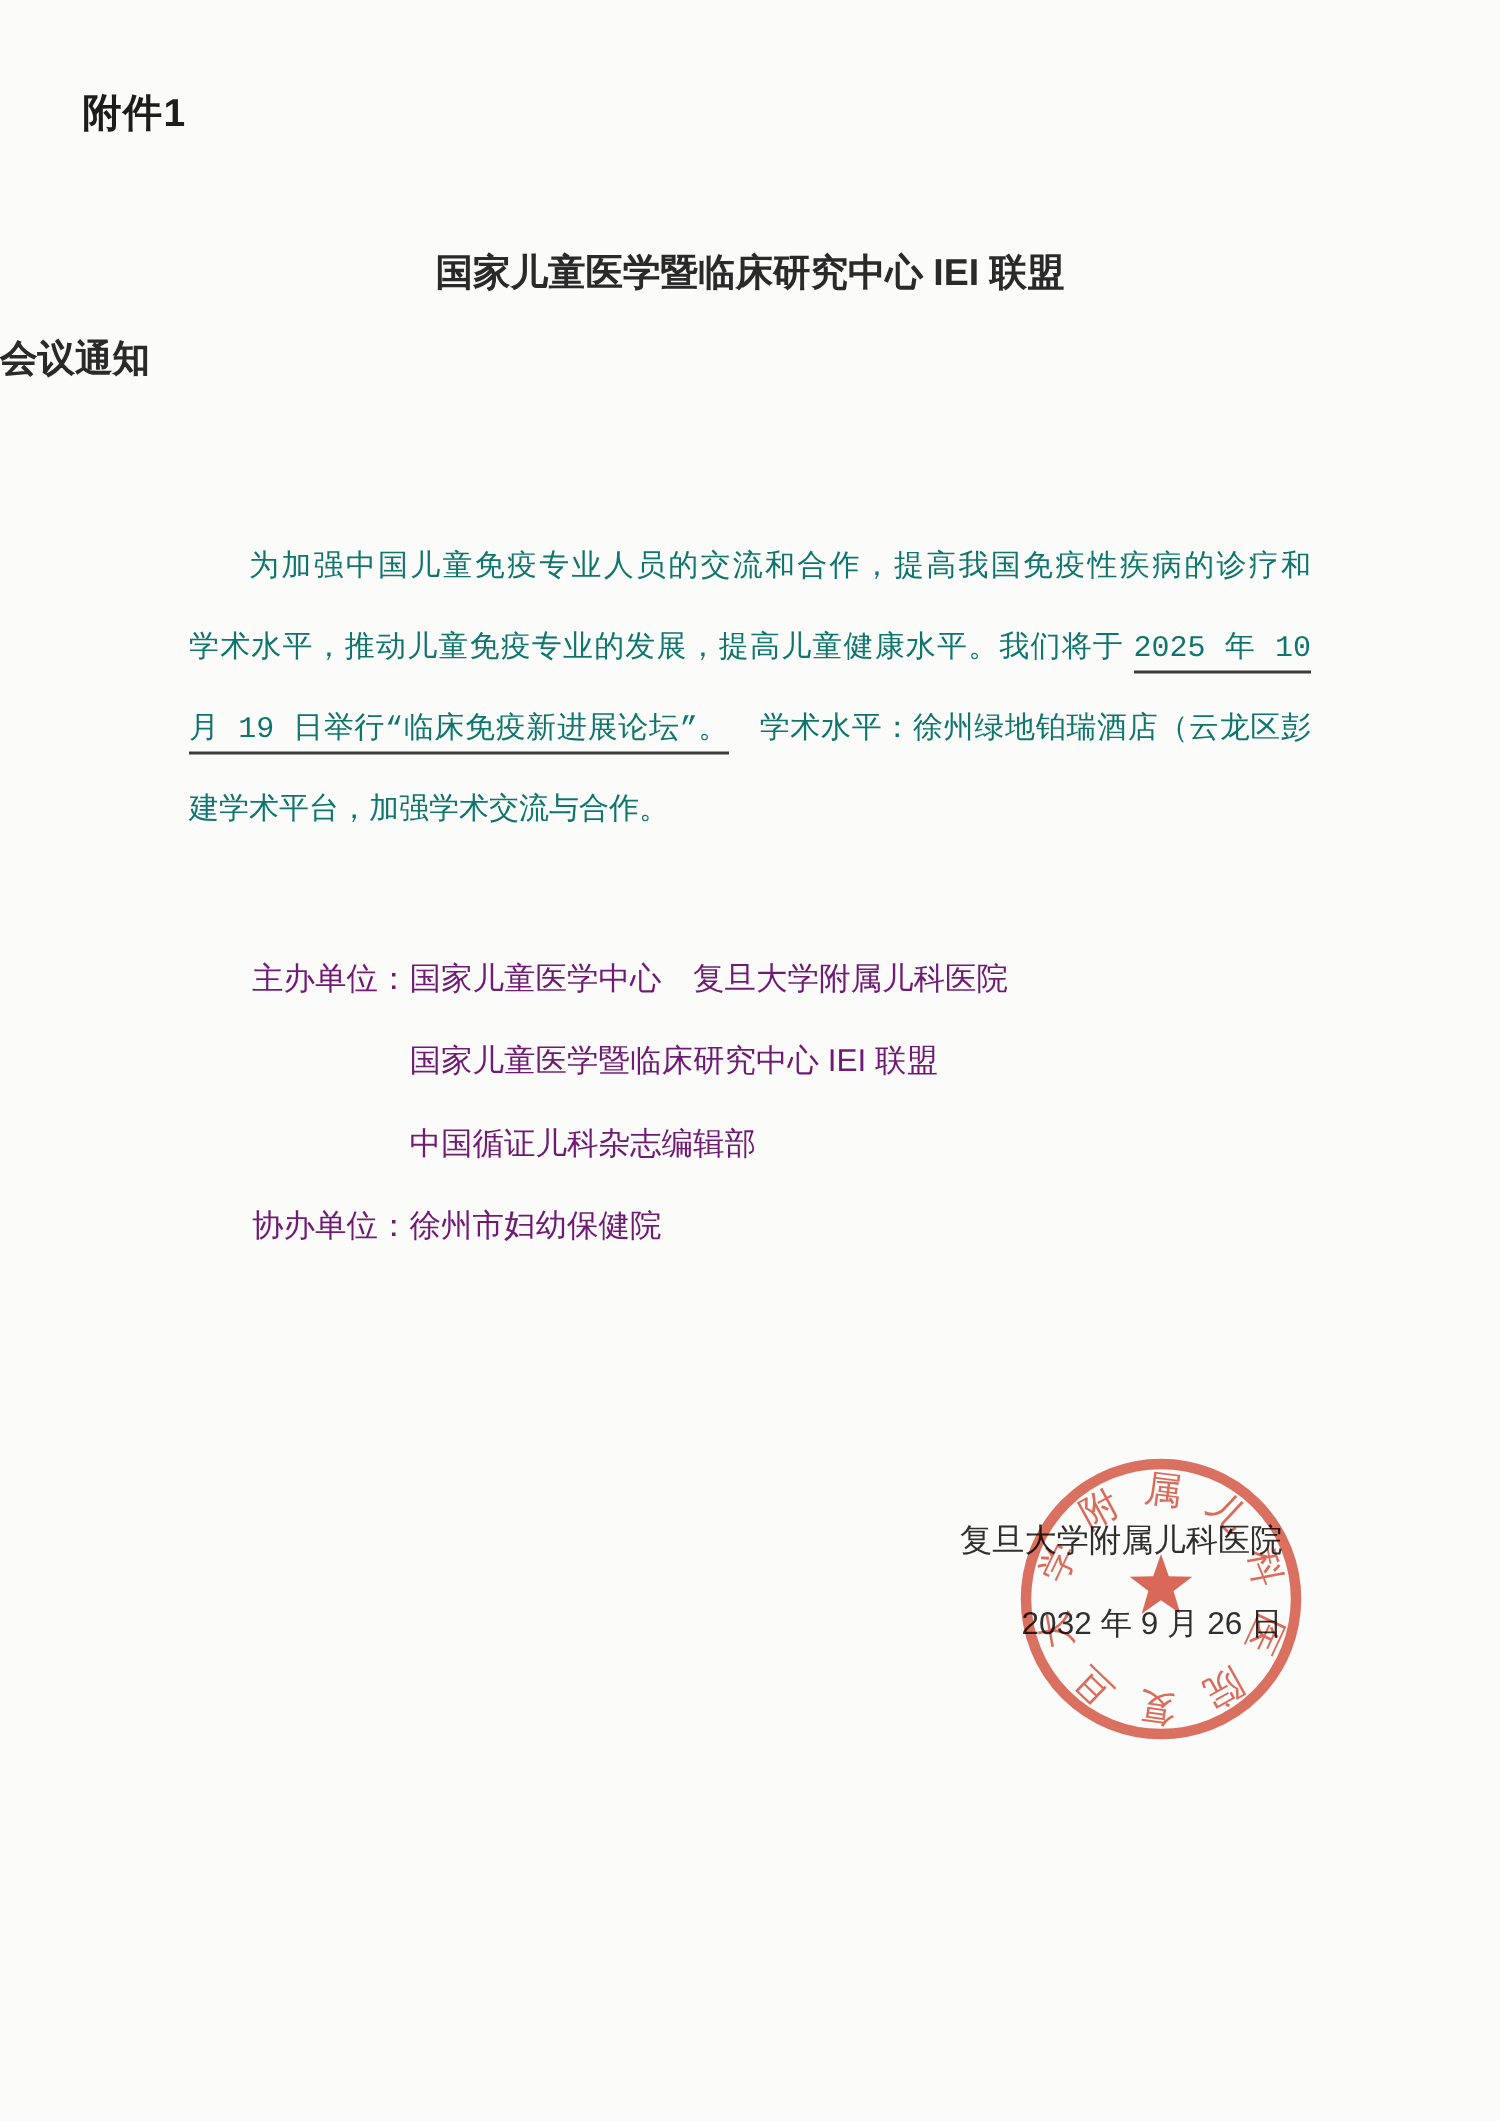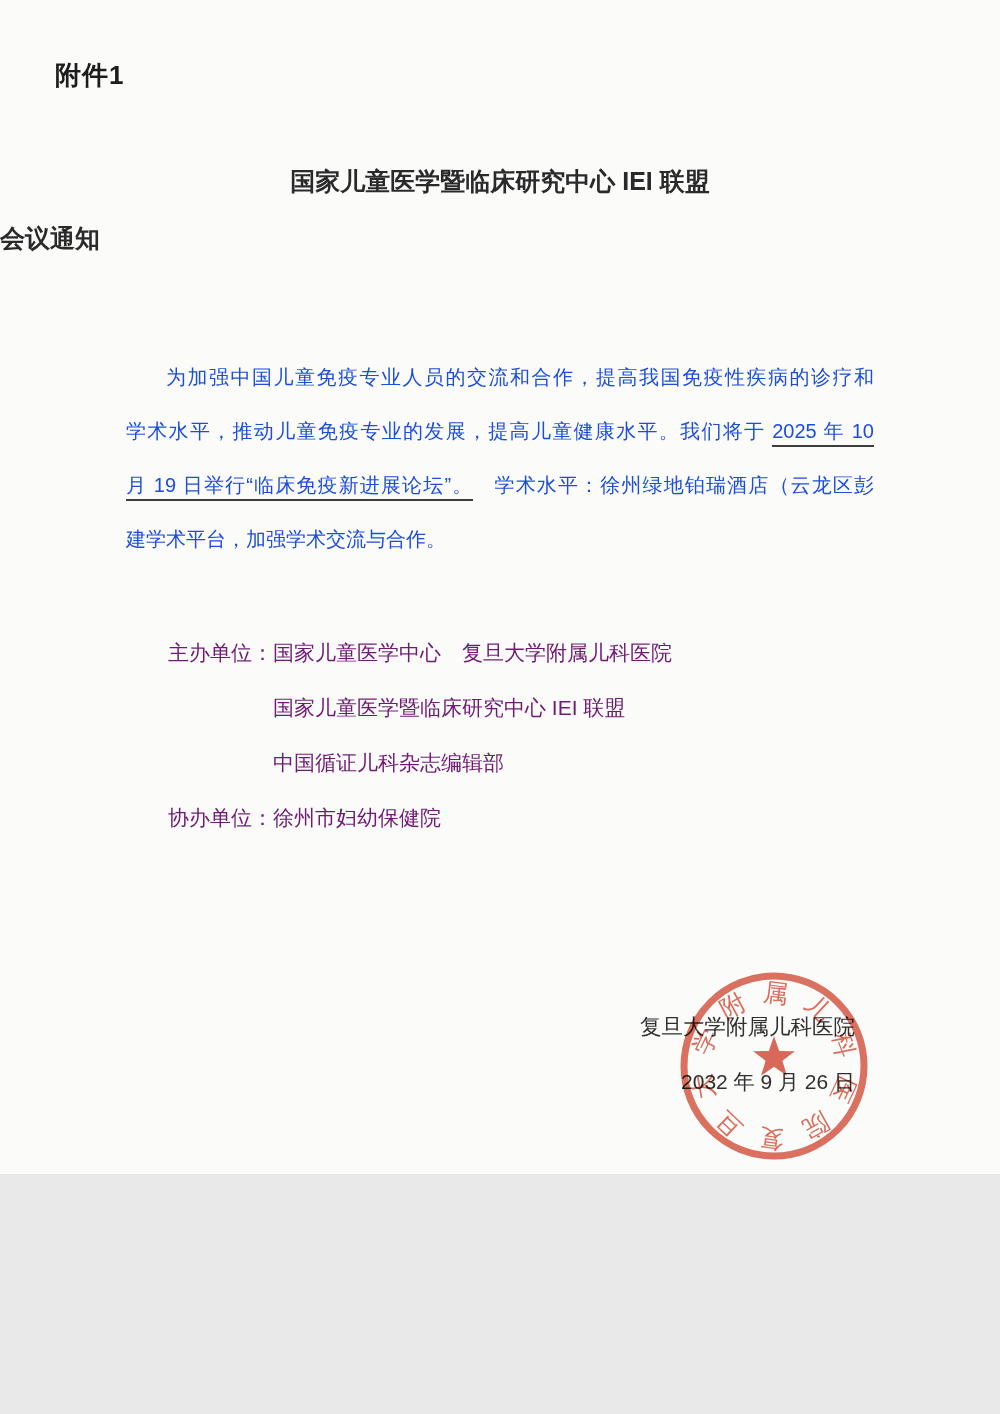--- a/index.html
+++ b/index.html
@@ -1,20 +1,20 @@
 <!DOCTYPE html>
 <html><head>
 <meta charset="utf-8">
 <style>
   html, body { margin: 0; padding: 0; }
   body { background: #e9e9e9; }
   .page {
     position: relative;
     width: 1000px;
-    height: 1174px;
+    height: 1414px;
     margin: 0 auto;
     background: #fbfbfa;
     font-family: "Liberation Sans", sans-serif;
     color: #2d2d2d;
     overflow: hidden;
   }
   .attachment {
     position: absolute; left: 55px; top: 58px;
     font-size: 26px; font-weight: bold; color: #1d1d1d;
     letter-spacing: 1px;
@@ -22,26 +22,26 @@
   .title {
     position: absolute; left: 0; top: 165px; width: 100%;
     text-align: center; font-size: 25px; font-weight: bold; color: #2a2a2a;
   }
   .subtitle {
     position: absolute; left: 0; top: 222px; width: 100%;
     text-align: left; font-size: 25px; font-weight: bold; color: #2a2a2a;
   }
   .para {
     position: absolute; left: 126px; top: 350px; width: 748px;
-    font-size: 20px; color: #1d4ed8;
+    font-size: 20px; color: #0f766e;
   }
   .para .row { height: 54px; line-height: 54px; white-space: nowrap; }
   .jline { text-align: justify; text-align-last: justify; }
   .indent { text-indent: 2em; }
-  .ul { border-bottom: 2px solid #3c3c3c; padding-bottom: 3px; }
+  .ul { border-bottom: 2px solid #3c3c3c; padding-bottom: 3px; font-family: Liberation Mono, monospace; }
   .org {
     position: absolute; left: 168px; top: 625px;
     font-size: 21px; color: #701a75;
   }
   .org .row { height: 55px; line-height: 55px; white-space: nowrap; }
   .org .sub { padding-left: 105px; }
   .sig-org {
     position: absolute; right: 145px; top: 1012px;
     font-size: 21.5px; color: #2f2f2f; z-index: 2;
   }

